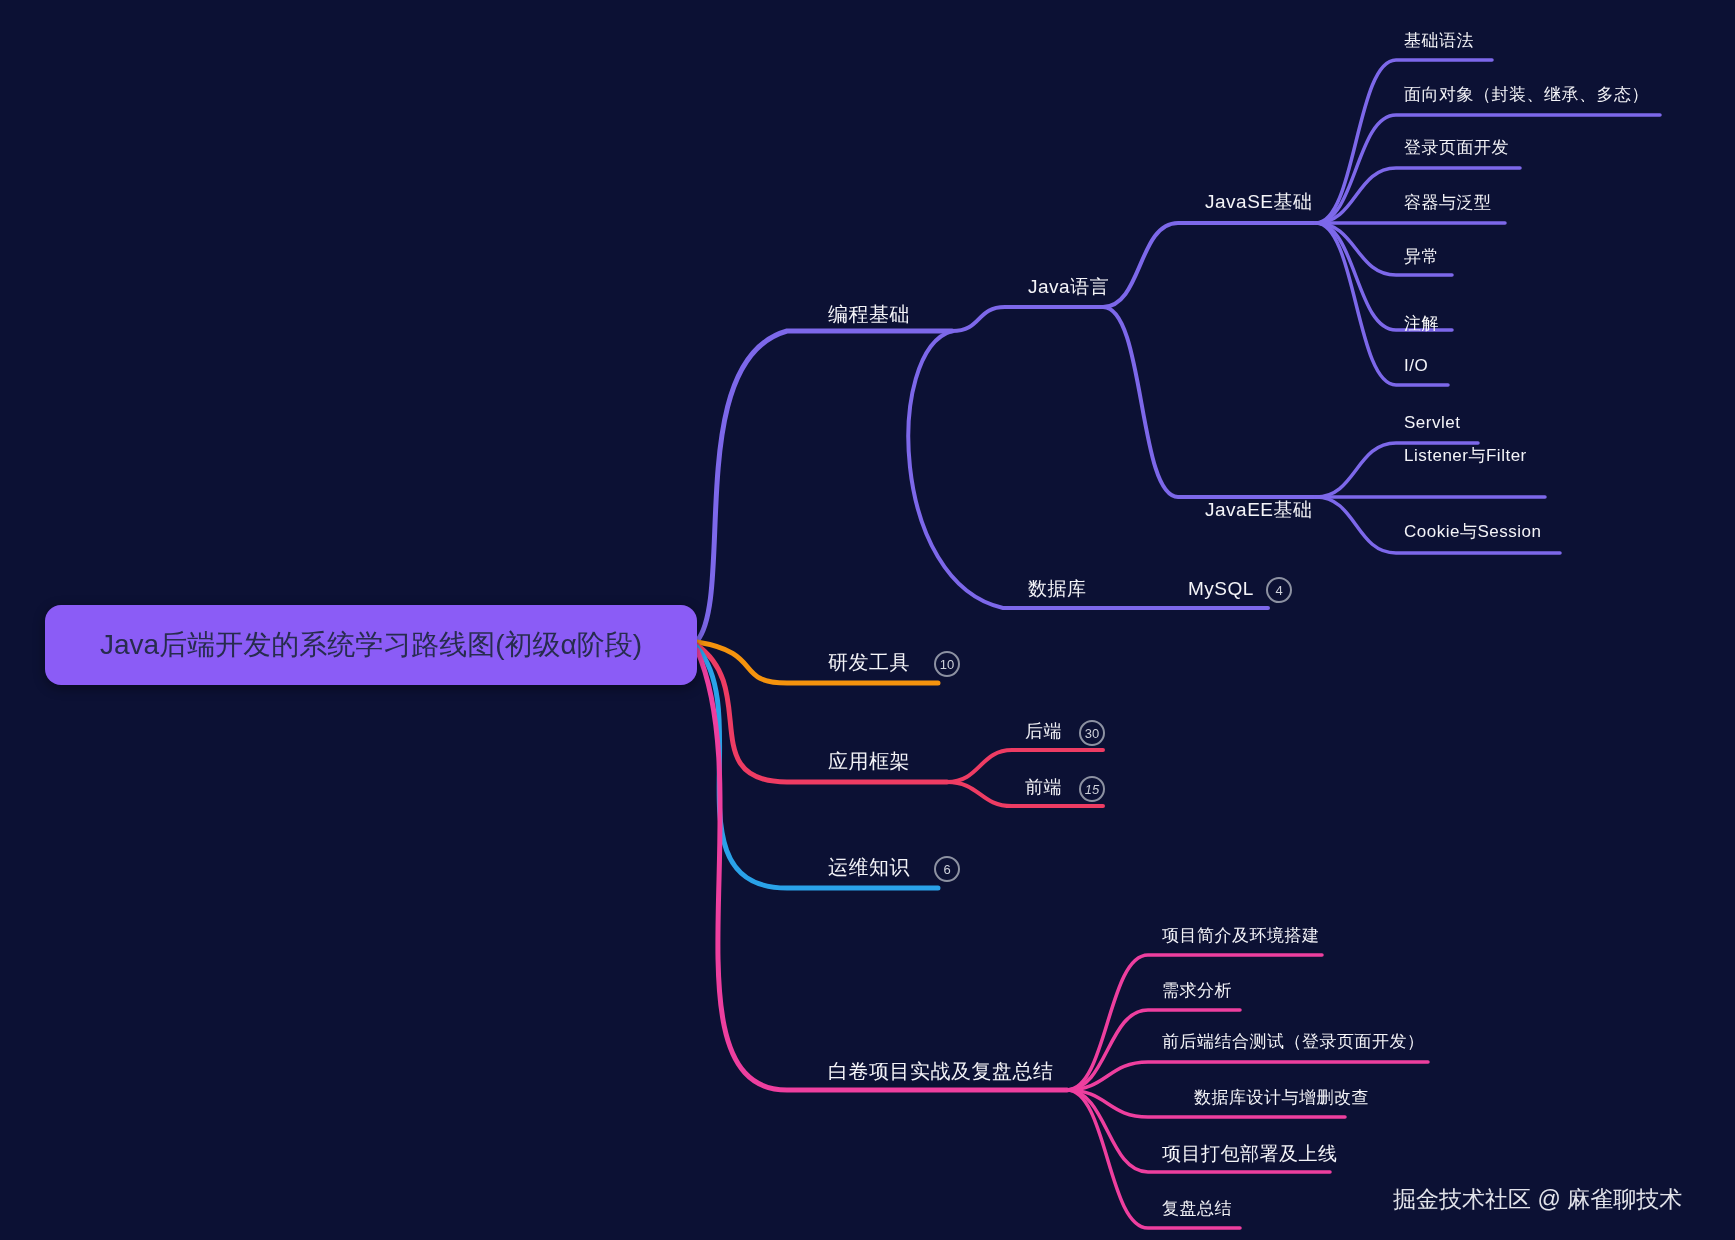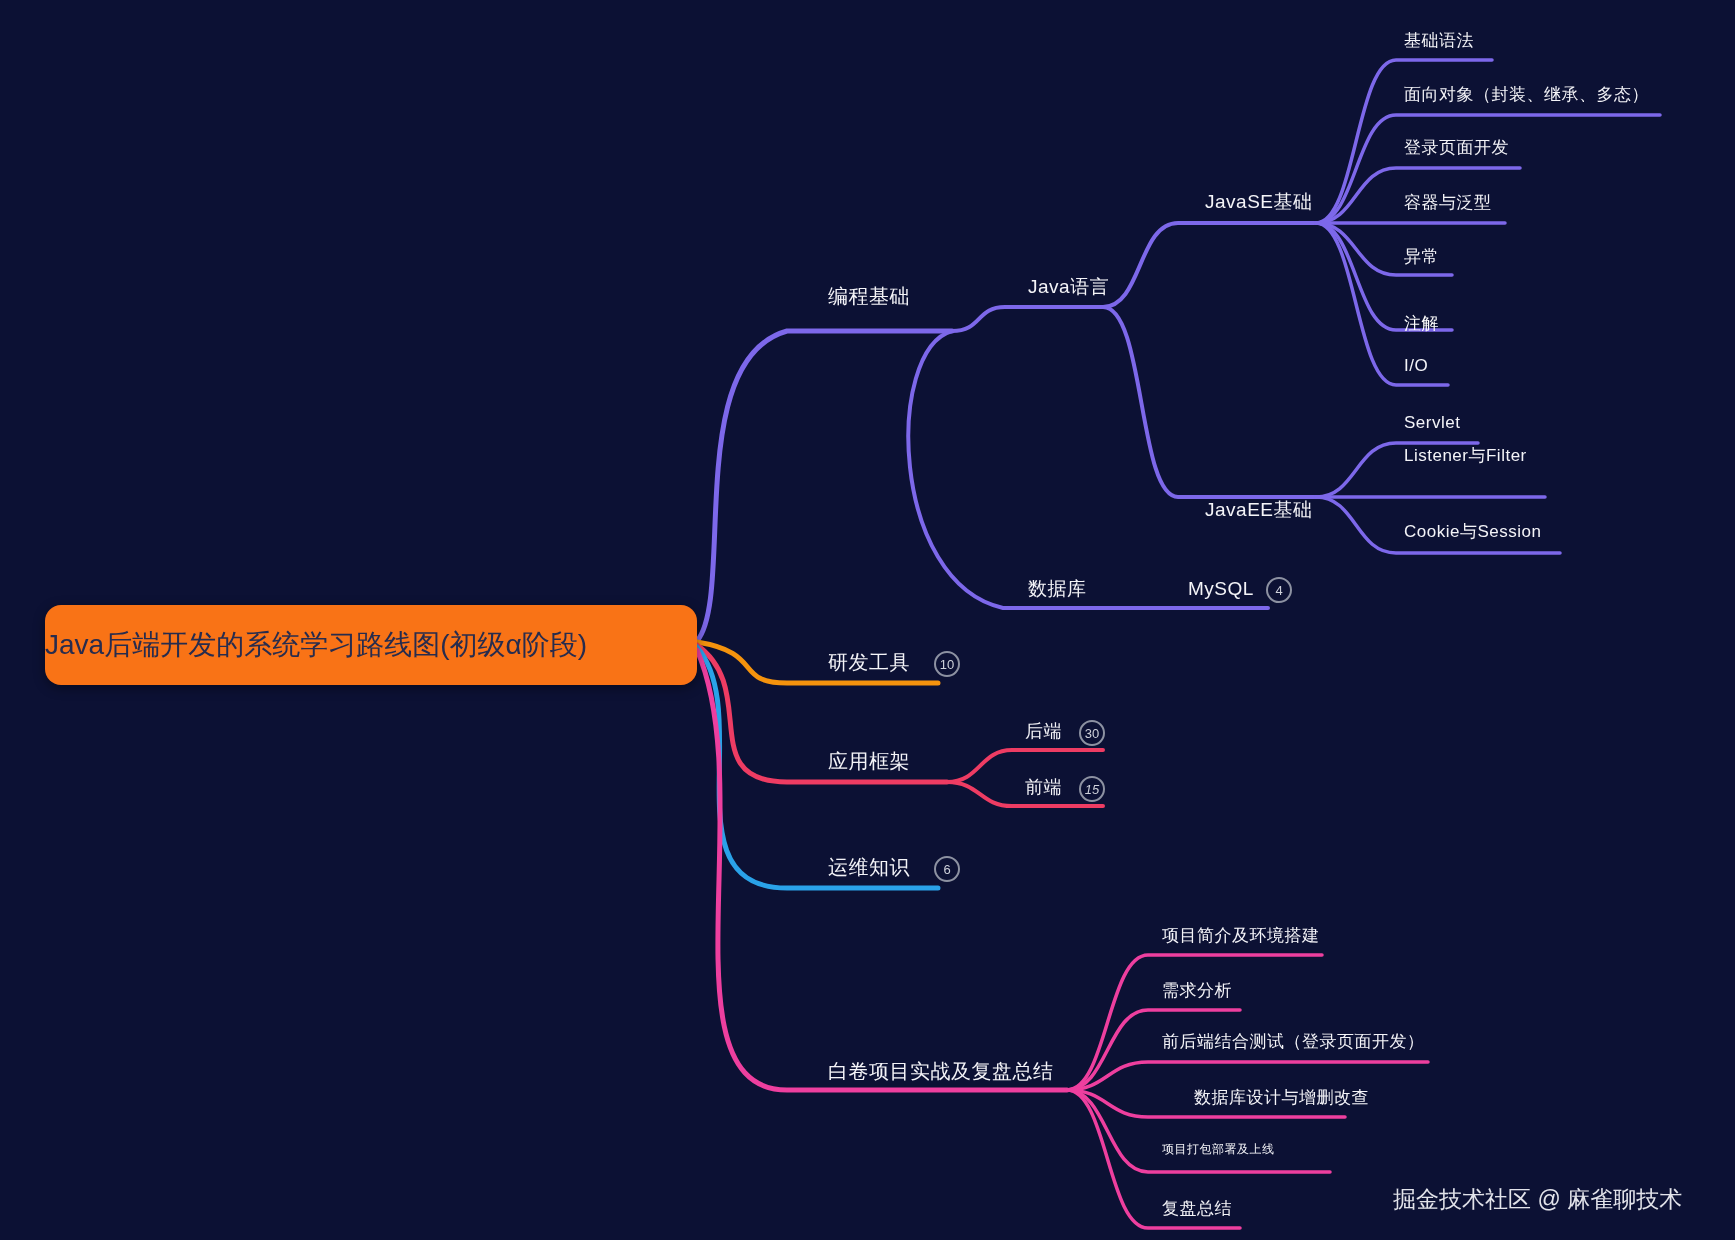--- a/index.html
+++ b/index.html
@@ -14,22 +14,22 @@
     letter-spacing:.5px;line-height:1.15;cursor:default;
   }
   .badge{
     position:absolute;box-sizing:border-box;width:26px;height:26px;
     border:2px solid #8d92a2;border-radius:50%;
     display:flex;align-items:center;justify-content:center;
     color:#ced1da;font-size:13px;line-height:1;
   }
   .root-node{
     position:absolute;left:45px;top:605px;width:652px;height:80px;
-    background:#f97316;border-radius:16px;
-    display:flex;align-items:center;
+    background:#8b5cf6;border-radius:16px;
+    display:flex;align-items:center;justify-content:center;
     box-shadow:0 3px 12px rgba(0,0,0,.4);
   }
   .root-node span{
     color:#272c4e;font-size:28px;font-weight:500;white-space:nowrap;
   }
   .watermark{
     position:absolute;left:1393px;top:1184px;
     color:#e2e3ea;font-size:23px;font-weight:500;white-space:nowrap;
   }
 </style>
@@ -65,21 +65,21 @@
       <path d="M1067,1090 C1107,1090 1108,1117 1148,1117 L1345,1117" fill="none" stroke="#ee3f9f" stroke-width="3.5" stroke-linecap="round"></path>
       <path d="M1067,1090 C1107,1090 1108,1172 1148,1172 L1330,1172" fill="none" stroke="#ee3f9f" stroke-width="3.5" stroke-linecap="round"></path>
       <path d="M1067,1090 C1107,1090 1108,1228 1148,1228 L1240,1228" fill="none" stroke="#ee3f9f" stroke-width="3.5" stroke-linecap="round"></path>
     </svg>
 
   <div class="root-node">
     <span>Java后端开发的系统学习路线图(初级α阶段)</span>
   </div>
 
   <div id="nodes">
-      <div class="label" style="left: 828px; top: 285px; font-size: 20px; color: rgb(244, 244, 248);">编程基础</div>
+      <div class="label" style="left: 828px; top: 303px; font-size: 20px; color: rgb(244, 244, 248);">编程基础</div>
       <div class="label" style="left: 1028px; top: 276px; font-size: 19px; color: rgb(244, 244, 248);">Java语言</div>
       <div class="label" style="left: 1205px; top: 191px; font-size: 19px; color: rgb(244, 244, 248);">JavaSE基础</div>
       <div class="label" style="left: 1404px; top: 31px; font-size: 17px; color: rgb(244, 244, 248);">基础语法</div>
       <div class="label" style="left: 1404px; top: 85px; font-size: 17px; color: rgb(244, 244, 248);">面向对象（封装、继承、多态）</div>
       <div class="label" style="left: 1404px; top: 138px; font-size: 17px; color: rgb(244, 244, 248);">登录页面开发</div>
       <div class="label" style="left: 1404px; top: 193px; font-size: 17px; color: rgb(244, 244, 248);">容器与泛型</div>
       <div class="label" style="left: 1404px; top: 247px; font-size: 17px; color: rgb(244, 244, 248);">异常</div>
       <div class="label" style="left: 1404px; top: 301px; font-size: 17px; color: #ffffff; margin-top: 13px;">注解</div>
       <div class="label" style="left: 1404px; top: 356px; font-size: 17px; color: rgb(244, 244, 248);">I/O</div>
       <div class="label" style="left: 1205px; top: 465px; font-size: 19px; color: rgb(244, 244, 248); margin-top: 34px;">JavaEE基础</div>
@@ -96,18 +96,18 @@
       <div class="badge" style="left: 1079px; top: 720px; border-color: rgb(141, 146, 162); color: rgb(206, 209, 218);">30</div>
       <div class="label" style="left: 1025px; top: 777px; font-size: 18px; color: rgb(244, 244, 248);">前端</div>
       <div class="badge" style="left: 1079px; top: 776px; border-color: rgb(141, 146, 162); color: rgb(206, 209, 218); font-style: italic;">15</div>
       <div class="label" style="left: 828px; top: 856px; font-size: 20px; color: rgb(244, 244, 248);">运维知识</div>
       <div class="badge" style="left: 934px; top: 856px; border-color: rgb(141, 146, 162); color: rgb(206, 209, 218);">6</div>
       <div class="label" style="left: 828px; top: 1060px; font-size: 20px; color: rgb(244, 244, 248);">白卷项目实战及复盘总结</div>
       <div class="label" style="left: 1162px; top: 926px; font-size: 17px; color: rgb(244, 244, 248);">项目简介及环境搭建</div>
       <div class="label" style="left: 1162px; top: 981px; font-size: 17px; color: rgb(244, 244, 248);">需求分析</div>
       <div class="label" style="left: 1162px; top: 1032px; font-size: 17px; color: rgb(244, 244, 248);">前后端结合测试（登录页面开发）</div>
       <div class="label" style="left: 1162px; top: 1088px; font-size: 17px; color: rgb(244, 244, 248); margin-left: 32px;">数据库设计与增删改查</div>
-      <div class="label" style="left: 1162px; top: 1143px; font-size: 12px; color: rgb(244, 244, 248);">项目打包部署及上线</div>
+      <div class="label" style="left: 1162px; top: 1143px; font-size: 19px; color: rgb(244, 244, 248);">项目打包部署及上线</div>
       <div class="label" style="left: 1162px; top: 1199px; font-size: 17px; color: rgb(244, 244, 248);">复盘总结</div>
     </div>
 
   <div class="watermark">掘金技术社区 @ 麻雀聊技术</div>
 </div>
 
 </body></html>

